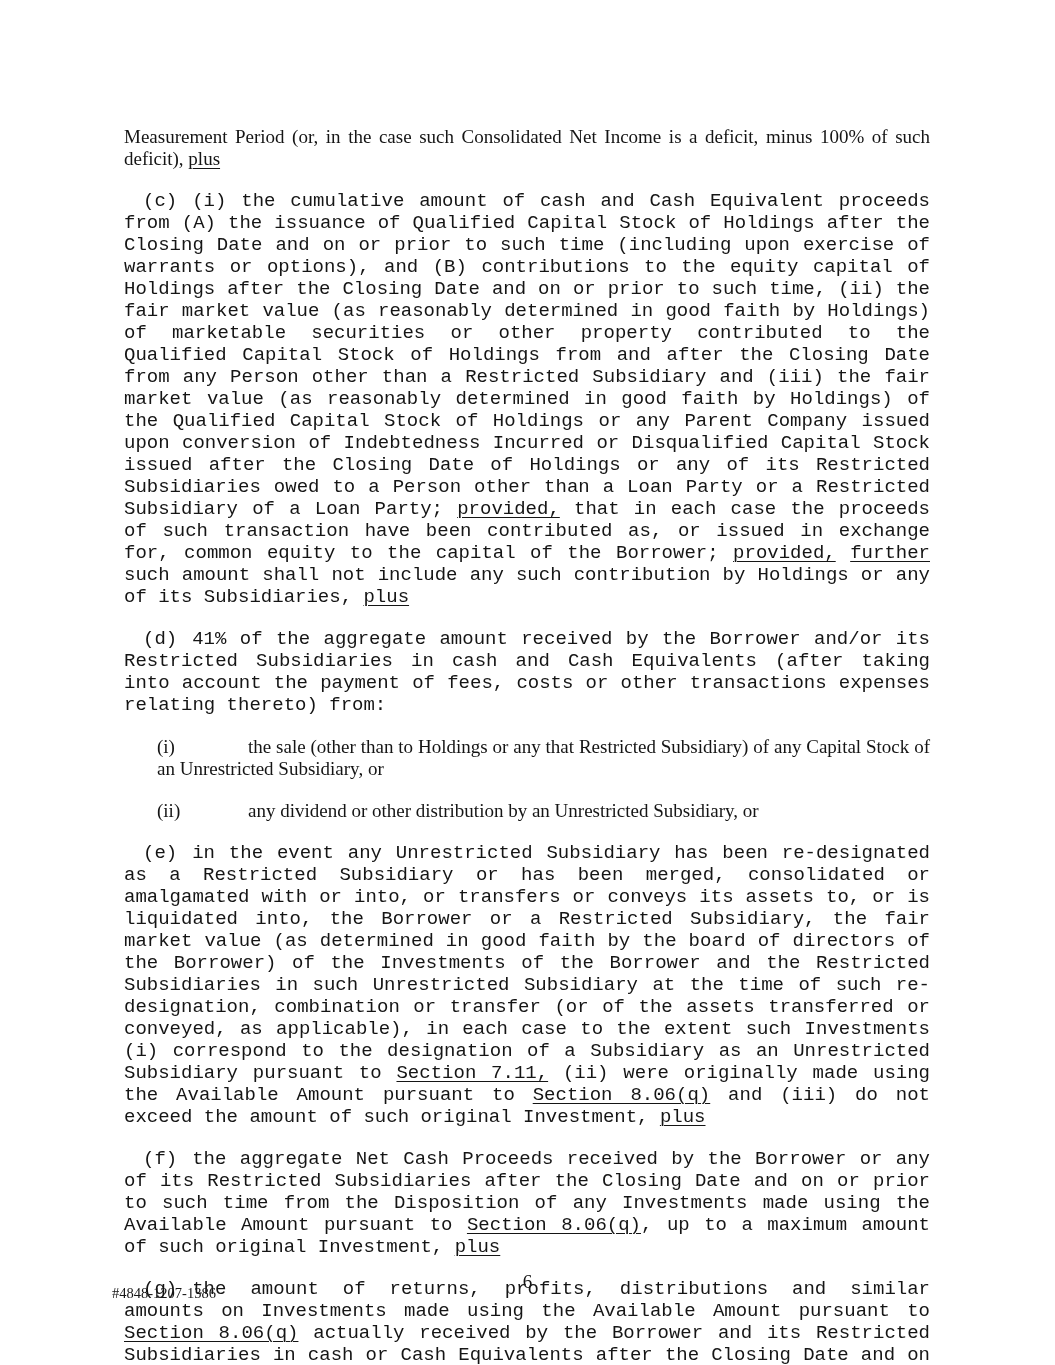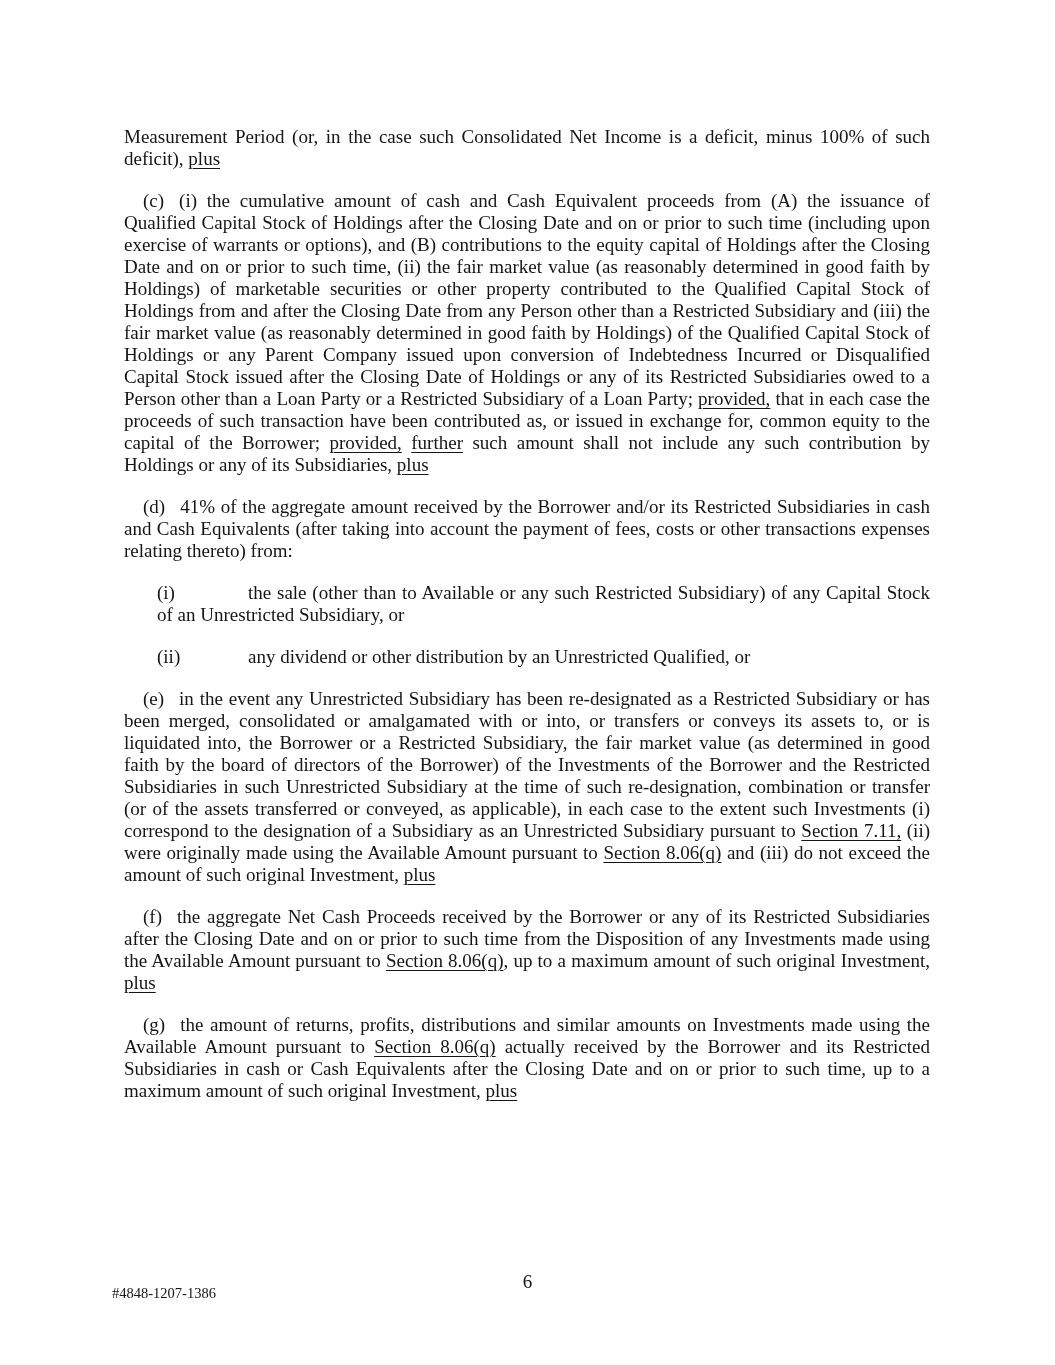--- a/index.html
+++ b/index.html
@@ -24,20 +24,21 @@
     font-size: 19px;
     line-height: 22px;
     text-align: justify;
   }
   p.para {
     margin: 0 0 20px 0;
     padding: 0;
   }
   p.lettered {
     text-indent: 19px;
+    font-family: Liberation Mono, monospace;
   }
   p.body-cont {
     text-indent: 0;
   }
   .pmark {
     padding-right: 15px;
   }
   p.sub {
     margin-left: 33px;
     text-indent: 0;
@@ -69,21 +70,21 @@
   }
 </style>
 </head>
 <body>
 
 <div class="page">
   <div class="content" id="doc-content">
       <p class="para body-cont"><span>Measurement Period (or, in the case such Consolidated Net Income is a deficit, minus 100% of such deficit), </span><span class="u">plus</span></p>
       <p class="para lettered"><span class="pmark">(c)</span><span>(i) the cumulative amount of cash and Cash Equivalent proceeds from (A) the issuance of Qualified Capital Stock of Holdings after the Closing Date and on or prior to such time (including upon exercise of warrants or options), and (B) contributions to the equity capital of Holdings after the Closing Date and on or prior to such time, (ii) the fair market value (as reasonably determined in good faith by Holdings) of marketable securities or other property contributed to the Qualified Capital Stock of Holdings from and after the Closing Date from any Person other than a Restricted Subsidiary and (iii) the fair market value (as reasonably determined in good faith by Holdings) of the Qualified Capital Stock of Holdings or any Parent Company issued upon conversion of Indebtedness Incurred or Disqualified Capital Stock issued after the Closing Date of Holdings or any of its Restricted Subsidiaries owed to a Person other than a Loan Party or a Restricted Subsidiary of a Loan Party; </span><span class="u">provided,</span><span> that in each case the proceeds of such transaction have been contributed as, or issued in exchange for, common equity to the capital of the Borrower; </span><span class="u">provided,</span><span> </span><span class="u">further</span><span> such amount shall not include any such contribution by Holdings or any of its Subsidiaries, </span><span class="u">plus</span></p>
       <p class="para lettered"><span class="pmark">(d)</span><span>41% of the aggregate amount received by the Borrower and/or its Restricted Subsidiaries in cash and Cash Equivalents (after taking into account the payment of fees, costs or other transactions expenses relating thereto) from:</span></p>
-      <p class="para sub"><span class="submark">(i)</span><span>the sale (other than to Available or any such Restricted Subsidiary) of any Capital Stock of an Unrestricted Subsidiary, or</span></p>
-      <p class="para sub"><span class="submark">(ii)</span><span>any dividend or other distribution by an Unrestricted Qualified, or</span></p>
+      <p class="para sub"><span class="submark">(i)</span><span>the sale (other than to Holdings or any that Restricted Subsidiary) of any Capital Stock of an Unrestricted Subsidiary, or</span></p>
+      <p class="para sub"><span class="submark">(ii)</span><span>any dividend or other distribution by an Unrestricted Subsidiary, or</span></p>
       <p class="para lettered"><span class="pmark">(e)</span><span>in the event any Unrestricted Subsidiary has been re-designated as a Restricted Subsidiary or has been merged, consolidated or amalgamated with or into, or transfers or conveys its assets to, or is liquidated into, the Borrower or a Restricted Subsidiary, the fair market value (as determined in good faith by the board of directors of the Borrower) of the Investments of the Borrower and the Restricted Subsidiaries in such Unrestricted Subsidiary at the time of such re-designation, combination or transfer (or of the assets transferred or conveyed, as applicable), in each case to the extent such Investments (i) correspond to the designation of a Subsidiary as an Unrestricted Subsidiary pursuant to </span><span class="u">Section 7.11,</span><span> (ii) were originally made using the Available Amount pursuant to </span><span class="u">Section 8.06(q)</span><span> and (iii) do not exceed the amount of such original Investment, </span><span class="u">plus</span></p>
       <p class="para lettered"><span class="pmark">(f)</span><span>the aggregate Net Cash Proceeds received by the Borrower or any of its Restricted Subsidiaries after the Closing Date and on or prior to such time from the Disposition of any Investments made using the Available Amount pursuant to </span><span class="u">Section 8.06(q)</span><span>, up to a maximum amount of such original Investment, </span><span class="u">plus</span></p>
       <p class="para lettered"><span class="pmark">(g)</span><span>the amount of returns, profits, distributions and similar amounts on Investments made using the Available Amount pursuant to </span><span class="u">Section 8.06(q)</span><span> actually received by the Borrower and its Restricted Subsidiaries in cash or Cash Equivalents after the Closing Date and on or prior to such time, up to a maximum amount of such original Investment, </span><span class="u">plus</span></p>
     </div>
   <div class="footer-id">#4848-1207-1386</div>
   <div class="page-num">6</div>
 </div>
 
 </body></html>

